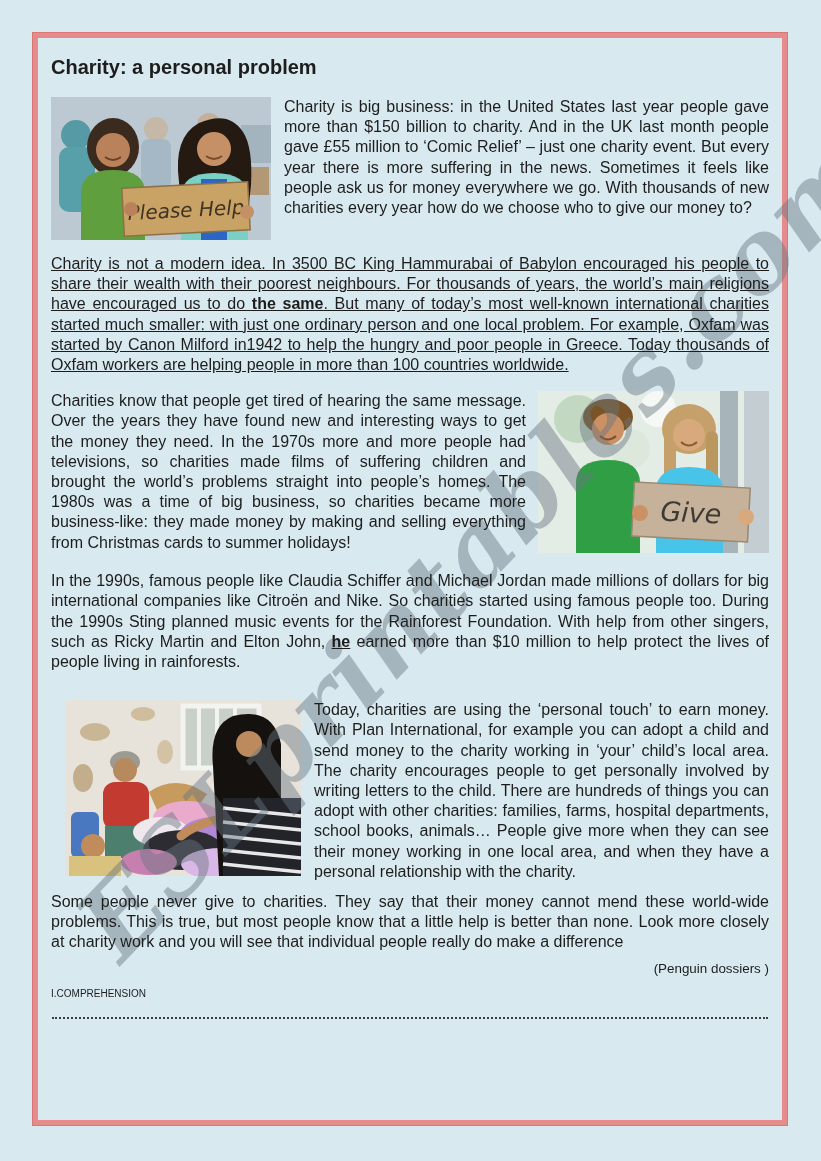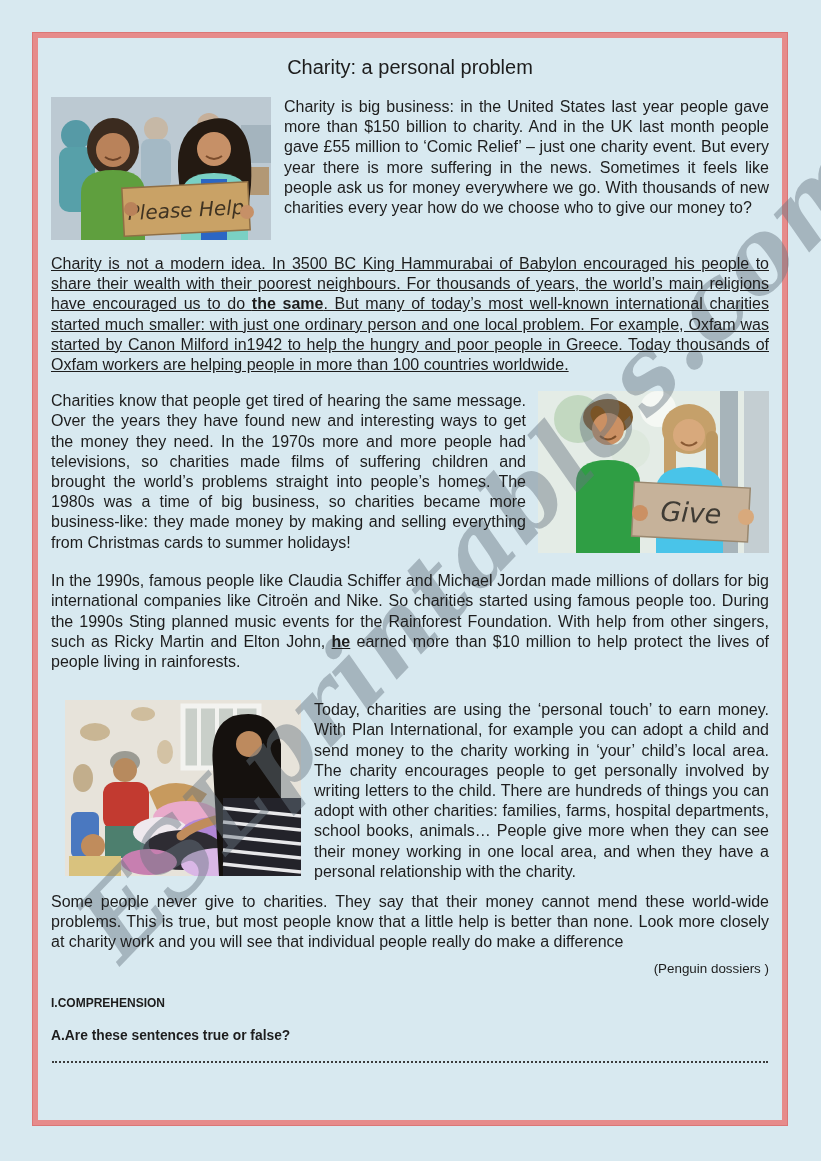--- a/index.html
+++ b/index.html
@@ -23,21 +23,21 @@
     position:absolute; left:-60px; top:515px;
     width:1020px; white-space:nowrap; text-align:center;
     font-family:"DejaVu Serif", serif;
     font-weight:bold; font-style:italic;
     font-size:100px; letter-spacing:2px;
     color:rgba(105,117,129,0.45);
     transform:rotate(-46deg);
     z-index:2; pointer-events:none;
   }
   .page-title {
-    font-size:20px; font-weight:normal; text-align:center;
+    font-size:20px; font-weight:bold; 
     margin:6px 0 18px 0; position:relative; z-index:3;
   }
   .para {
     font-size:16px; line-height:20.2px; text-align:justify;
     margin:0; position:relative; z-index:3;
   }
   .row { display:flex; align-items:flex-start; }
   .row-1 { margin-bottom:14px; }
   .row-3 { margin-bottom:18px; }
   .row-5 { margin-bottom:10px;margin-left:14px; }
@@ -45,21 +45,21 @@
   .p4 { margin-bottom:28px; }
   figure { margin:0; flex:none; position:relative; z-index:1; line-height:0; }
   .fig-left  { margin-right:13px; }
   .fig-right { margin-left:12px; order:2; }
   .flex-text { flex:1 1 auto; min-width:0; }
   .seg-bu { font-weight:bold; text-decoration:underline; }
   .source-credit {
     font-size:13.4px; text-align:right; margin:8px 0 0 0;
     position:relative; z-index:3;
   }
-  .h-comp { font-size:12px; font-weight:bold; margin:20px 0 0 0; position:relative; z-index:3; }
+  .h-comp { font-size:10px; font-weight:normal; margin:12px 0 0 0; position:relative; z-index:3; }
   .h-a    { font-size:13.8px; font-weight:bold; margin:18px 0 0 0; position:relative; z-index:3; }
   .q1     { font-size:13.4px; margin:18px 0 0 0; position:relative; z-index:3; }
   .answer-line {
     height:14px; margin:4px 1px 0 1px;
     border-bottom:2px dotted #3c3c3c;
     position:relative; z-index:3;
   }
 </style>
 </head>
 <body>
@@ -180,18 +180,17 @@
     </figure>
     <p class="para flex-text"><span>Today, charities are using the ‘personal touch’ to earn money. With Plan International, for example you can adopt a child and send money to the charity working in ‘your’ child’s local area. The charity encourages people to get personally involved by writing letters to the child. There are hundreds of things you can adopt with other charities: families, farms, hospital departments, school books, animals… People give more when they can see their money working in one local area, and when they have a personal relationship with the charity.</span></p>
   </div>
 
   <p class="para"><span>Some people never give to charities. They say that their money cannot mend these world-wide problems. This is true, but most people know that a little help is better than none. Look more closely at charity work and you will see that individual people really do make a difference</span></p>
 
   <p class="source-credit">(Penguin dossiers )</p>
 
   <p class="h-comp">I.COMPREHENSION</p>
 
-  <p class="h-a">A.Are these sentences true or false?</p>
 
 
   <div class="answer-line"></div>
 
 </div>
 
 </body></html>

